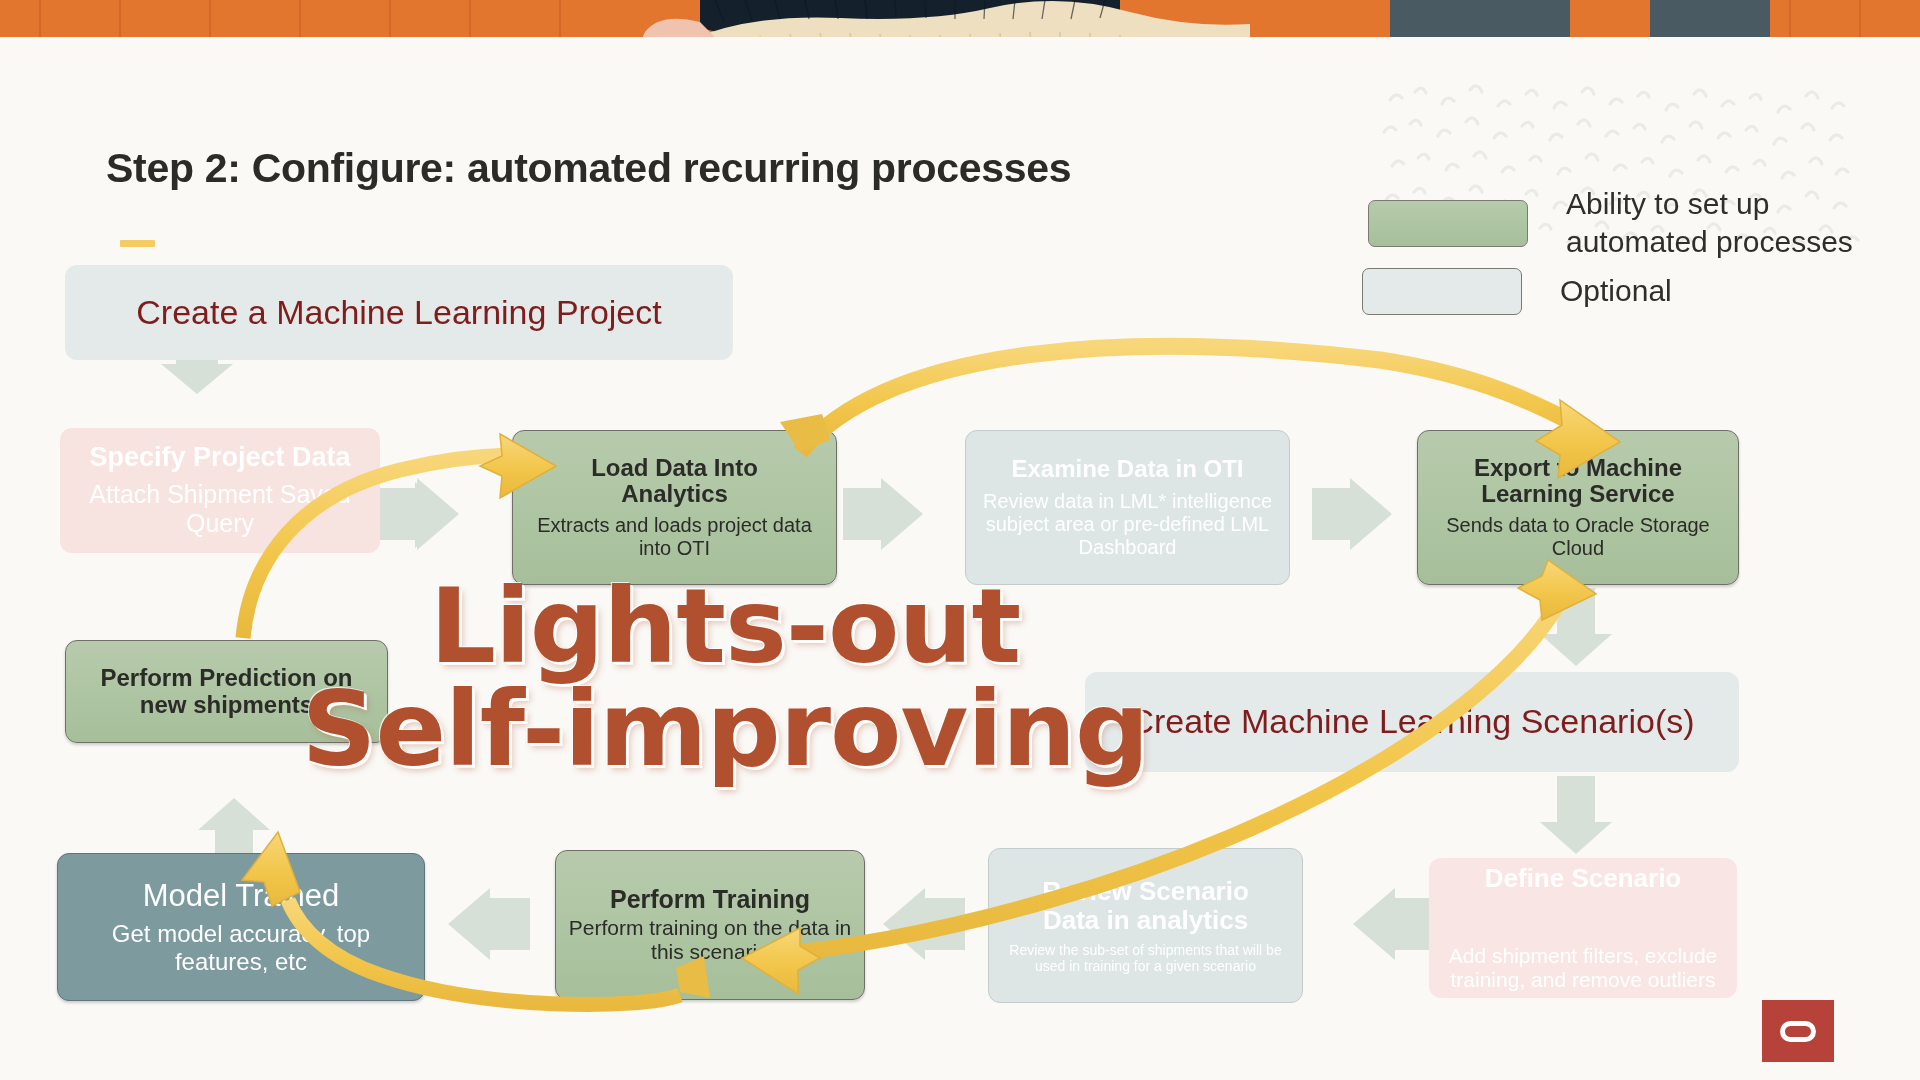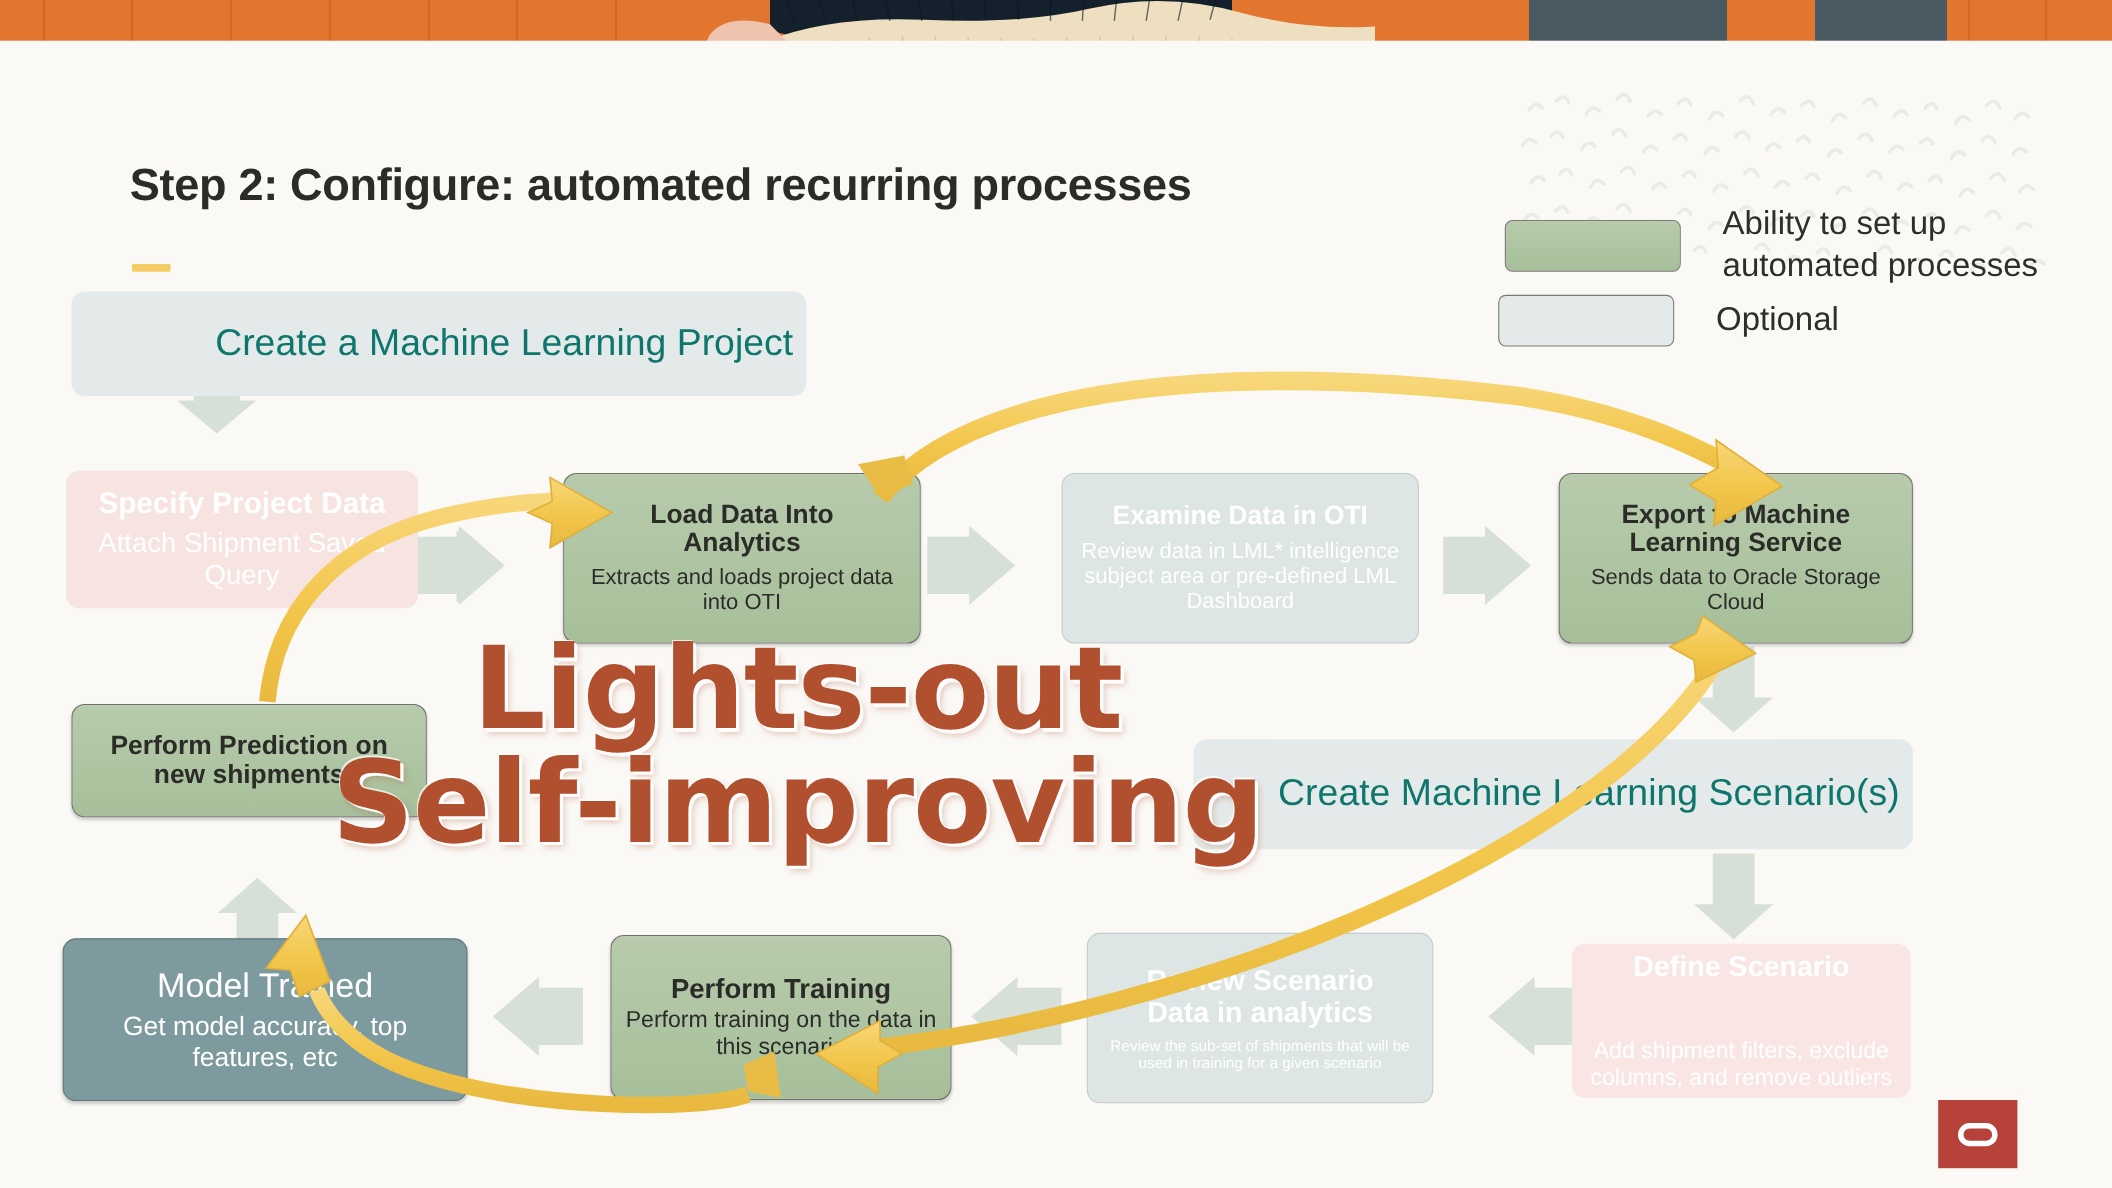--- a/index.html
+++ b/index.html
@@ -18,21 +18,21 @@
   #banner svg { display:block; }
 
   
   #texture {
     position:absolute; left:1370px; top:70px; width:490px; height:185px;
     opacity:.55; pointer-events:none;
   }
 
   
   #title {
-    position:absolute; left:118px; top:145px;
+    position:absolute; left:106px; top:145px;
     font-size:41px; font-weight:bold; color:#2B2B28;
     letter-spacing:-.3px;
     font-family:"Liberation Sans", sans-serif;
     font-stretch:condensed;
     white-space:nowrap;
   }
   #title-accent {
     position:absolute; left:120px; top:240px;
     width:35px; height:7px; background:#F5CC63; border-radius:1px;
   }
@@ -65,21 +65,21 @@
     box-shadow:0 2px 3px rgba(0,0,0,.18);
     color:#2B2B28;
   }
   .v-teal {
     background:#7d9a9e;
     border:1px solid #5e7579;
     box-shadow:0 2px 3px rgba(0,0,0,.18);
     color:#FFFFFF;
   }
   
-  .v-grey-ghost  { background:#e4eaea; color:#0f766e;align-items:flex-end; }
+  .v-grey-ghost  { background:#e4eaea; color:#7f1d1d; }
   .v-grey-ghost2 { background:#dee5e5; color:#FFFFFF; border:1px solid #c3cccc; }
   .v-pink-ghost  { background:#f7e3e0; color:#FFFFFF; }
   .v-pink-ghost2 { background:#f9e6e4; color:#FFFFFF; }
 
   
   .chev { position:absolute; }
 
   
   #overlay {
     position:absolute; left:0; top:575px; width:1450px;
@@ -328,21 +328,21 @@
   <div class="t" style="font-size:24px; max-width:265px;">Export to Machine Learning Service</div>
   <div class="s" style="font-size:20px;">Sends data to Oracle Storage Cloud</div>
 </div>
 
 <div class="box v-grey-ghost" style="left:1085px; top:672px; width:654px; height:100px;">
   <div class="t" style="font-size:34px; font-weight:normal;">Create Machine Learning Scenario(s)</div>
 </div>
 
 <div class="box v-pink-ghost2" style="left:1429px; top:858px; width:308px; height:140px;justify-content:space-between;">
   <div class="t" style="font-size:26px;">Define Scenario</div>
-  <div class="s" style="font-size:21px;">Add shipment filters, exclude columns, and remove outliers</div>
+  <div class="s" style="font-size:21px;">Add shipment filters, exclude training, and remove outliers</div>
 </div>
 
 <div class="box v-grey-ghost2" style="left:988px; top:848px; width:315px; height:155px;">
   <div class="t" style="font-size:26px; max-width:230px;">Review Scenario Data in analytics</div>
   <div class="s" style="font-size:14px;">Review the sub-set of shipments that will be used in training for a given scenario</div>
 </div>
 
 <div class="box v-green" style="left:555px; top:850px; width:310px; height:150px;">
   <div class="t" style="font-size:25px;">Perform Training</div>
   <div class="s" style="font-size:21px; margin-top:2px;">Perform training on the data in this scenario</div>

